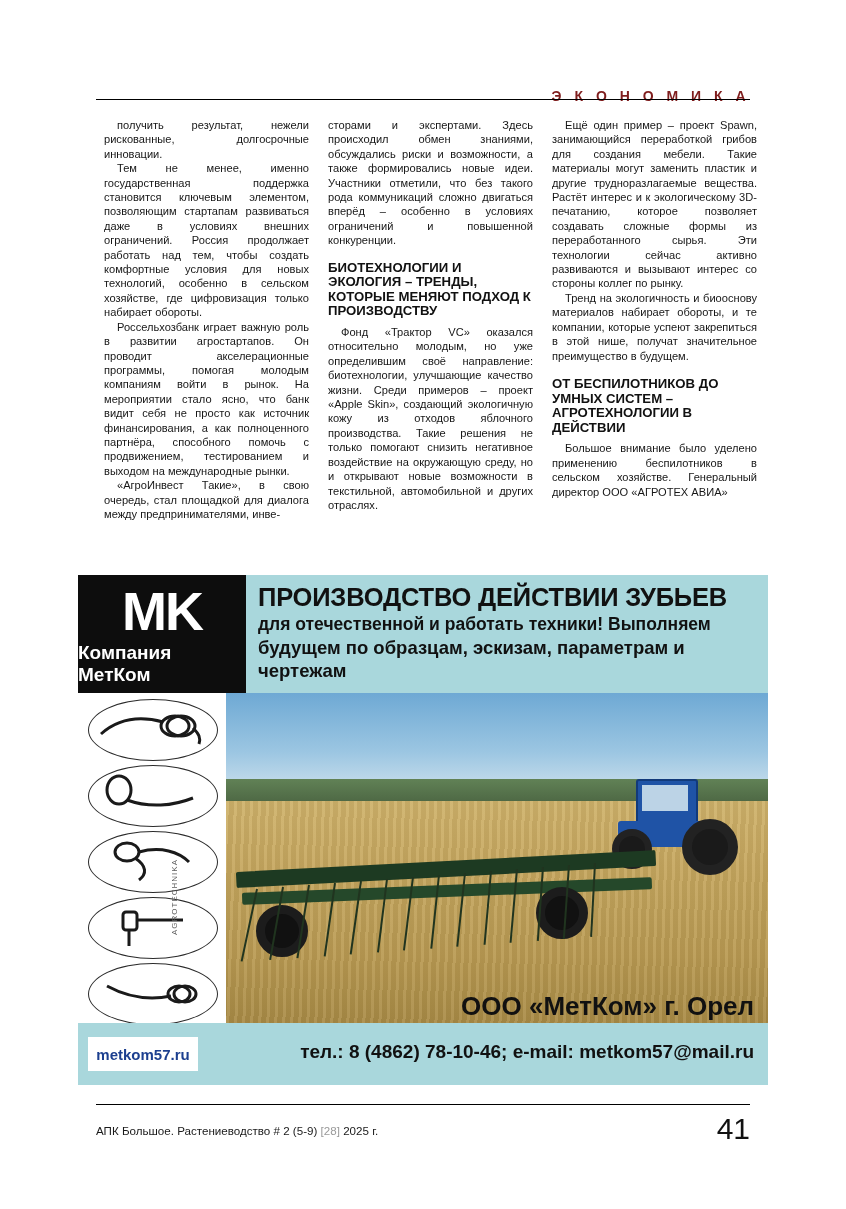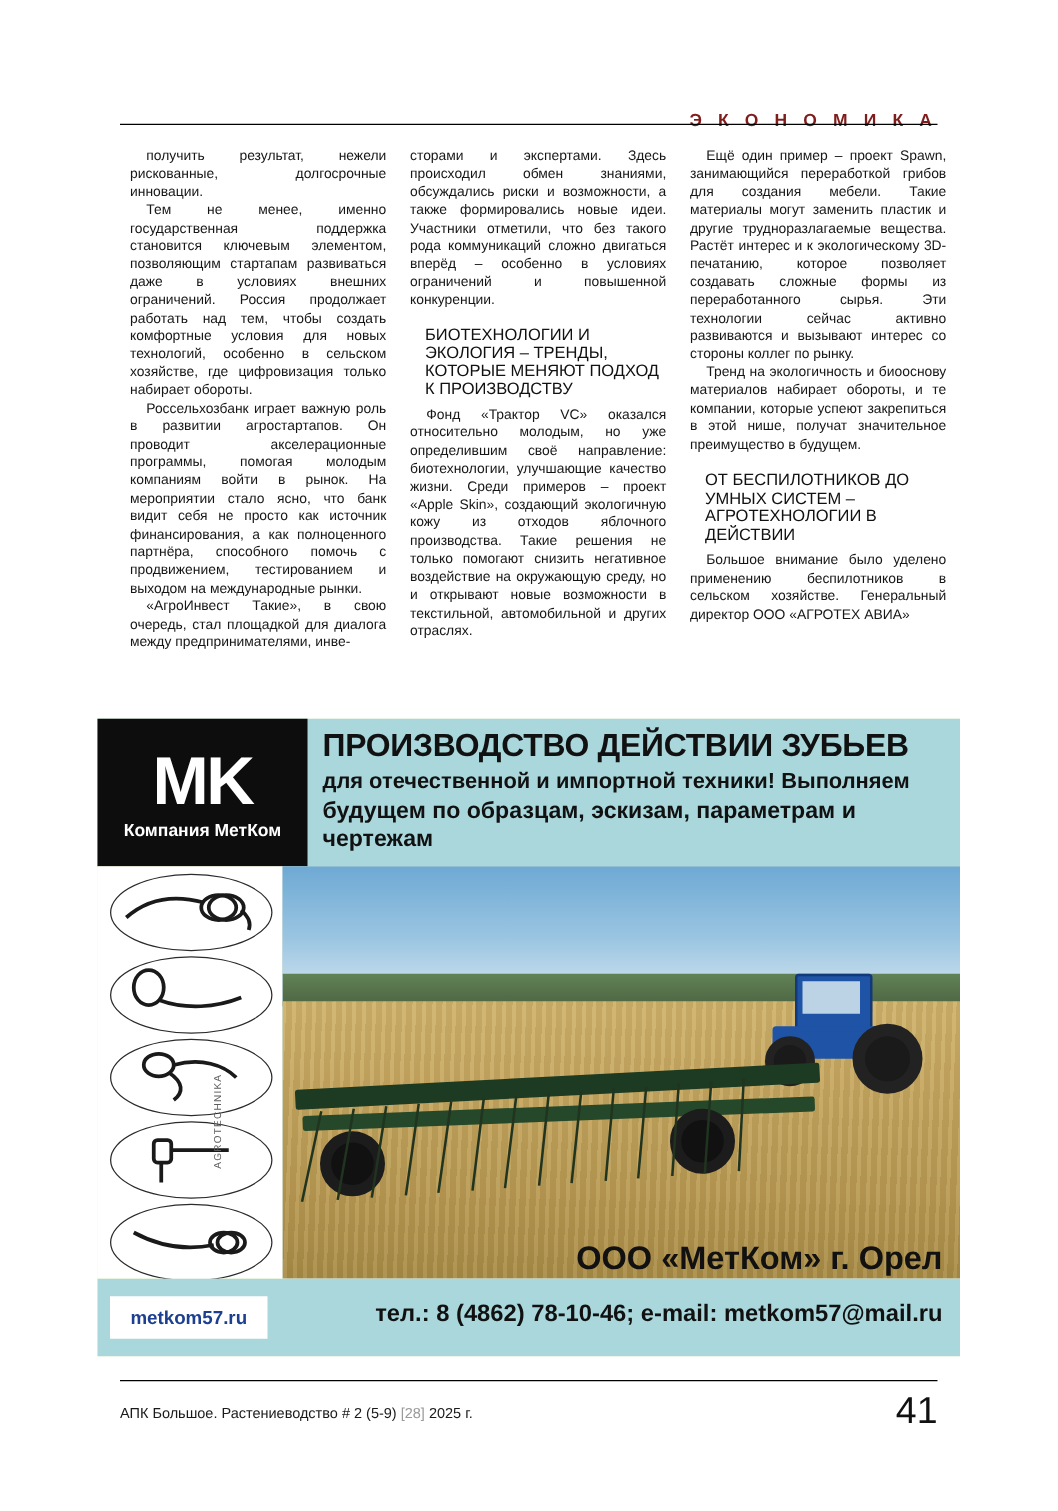--- a/index.html
+++ b/index.html
@@ -28,44 +28,44 @@
   }
   .col{width:205px;}
   .col p{
     margin:0;font-size:11.1px;line-height:14.4px;text-align:justify;
     text-indent:13px;color:#161616;
     font-family:"Liberation Sans", sans-serif;
     hyphens:auto;
   }
   .col p.first{text-indent:13px;}
   .sec-head{
-    margin:13px 0 6px 12px;font-size:13.2px;line-height:14.6px;
-    font-weight:400;color:#111;text-transform:uppercase;letter-spacing:0px;
+    margin:13px 0 6px 0;font-size:13.2px;line-height:14.6px;
+    font-weight:700;color:#111;text-transform:uppercase;letter-spacing:0px;
   }
   .sec-head.tight{margin-top:14px;}
   
   .ad{
     position:absolute;left:78px;top:575px;width:690px;height:510px;
-    background:#fef9c3;border:0;
+    background:#5eead4;border:0;
   }
   .ad-top{
     position:relative;height:118px;background:#a9d7dc;
     display:flex;
   }
   .logo-box{
     width:168px;height:118px;background:#0d0d0d;color:#fff;
     display:flex;flex-direction:column;align-items:center;justify-content:center;
     box-sizing:border-box;padding-top:4px;
   }
   .logo-mk{
     font-size:54px;font-weight:800;letter-spacing:-2px;line-height:50px;
     font-family:"Liberation Sans", sans-serif;
   }
   .logo-sub{
-    font-size:14px;font-weight:600;margin-top:6px;letter-spacing:0px;
+    font-size:19px;font-weight:600;margin-top:6px;letter-spacing:0px;
   }
   .ad-head{
     flex:1;padding:8px 10px 0 12px;box-sizing:border-box;color:#111;
   }
   .ad-h1{
     font-size:25.5px;font-weight:800;line-height:28px;letter-spacing:-0.2px;
   }
   .ad-h2{
     font-size:17.5px;font-weight:700;line-height:22px;margin-top:2px;
   }
@@ -118,21 +118,21 @@
   }
   .sig{
     position:absolute;left:92px;top:242px;font-size:8px;color:#5d5d5d;
     transform:rotate(-90deg);transform-origin:left top;letter-spacing:1px;
   }
   
   .ad-foot{
     position:absolute;left:0;bottom:0;width:690px;height:62px;background:#a9d7dc;
   }
   .site-box{
-    position:absolute;left:10px;top:14px;width:126px;height:34px;background:#ffffff;
+    position:absolute;left:10px;top:14px;width:110px;height:34px;background:#ffffff;
     display:flex;align-items:center;justify-content:center;
   }
   .site-box span{color:#1c3f8f;font-weight:800;font-size:15px;}
   .ad-company{
     position:absolute;right:14px;top:-32px;font-size:26px;font-weight:800;color:#111;
   }
   .ad-contacts{
     position:absolute;right:14px;top:18px;font-size:19px;font-weight:700;color:#111;text-align:center;
   }
   
@@ -183,21 +183,21 @@
 
   <div class="ad">
 
     <div class="ad-top">
       <div class="logo-box">
         <div class="logo-mk">MK</div>
         <div class="logo-sub">Компания МетКом</div>
       </div>
       <div class="ad-head">
         <div class="ad-h1">ПРОИЗВОДСТВО ДЕЙСТВИИ ЗУБЬЕВ</div>
-        <div class="ad-h2">для отечественной и импортной техники! Выполняем</div>
+        <div class="ad-h2">для отечественной и работать техники! Выполняем</div>
         <div class="ad-h3">будущем по образцам, эскизам, параметрам и чертежам</div>
       </div>
     </div>
 
     <div class="ad-body">
 
       <div class="thumbs">
 
         <div class="thumb" style="top:6px">
           <svg width="128" height="60" viewBox="0 0 128 60">

